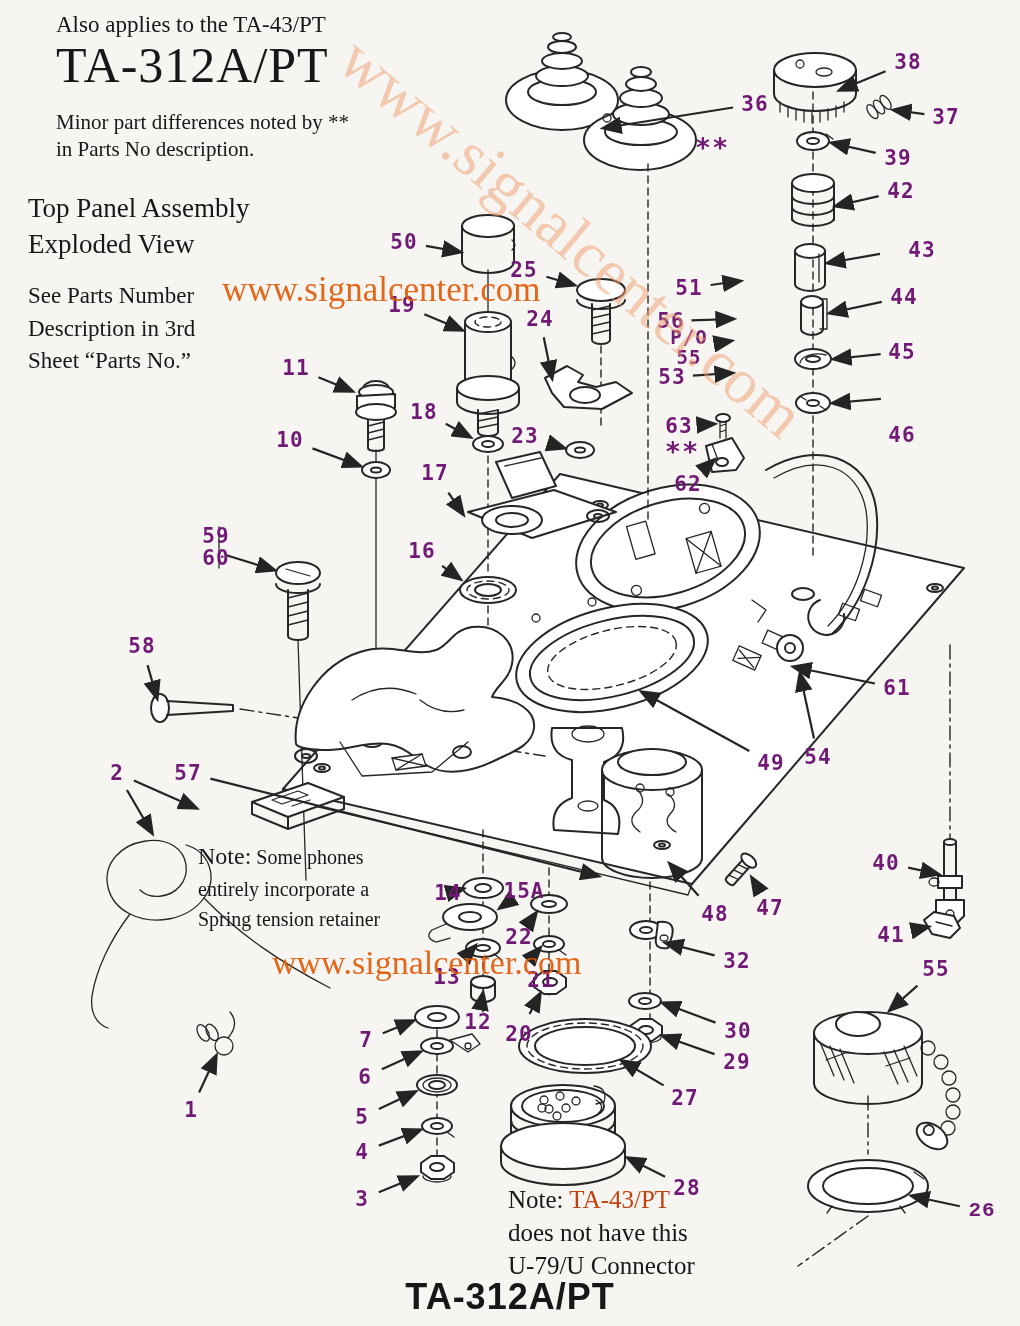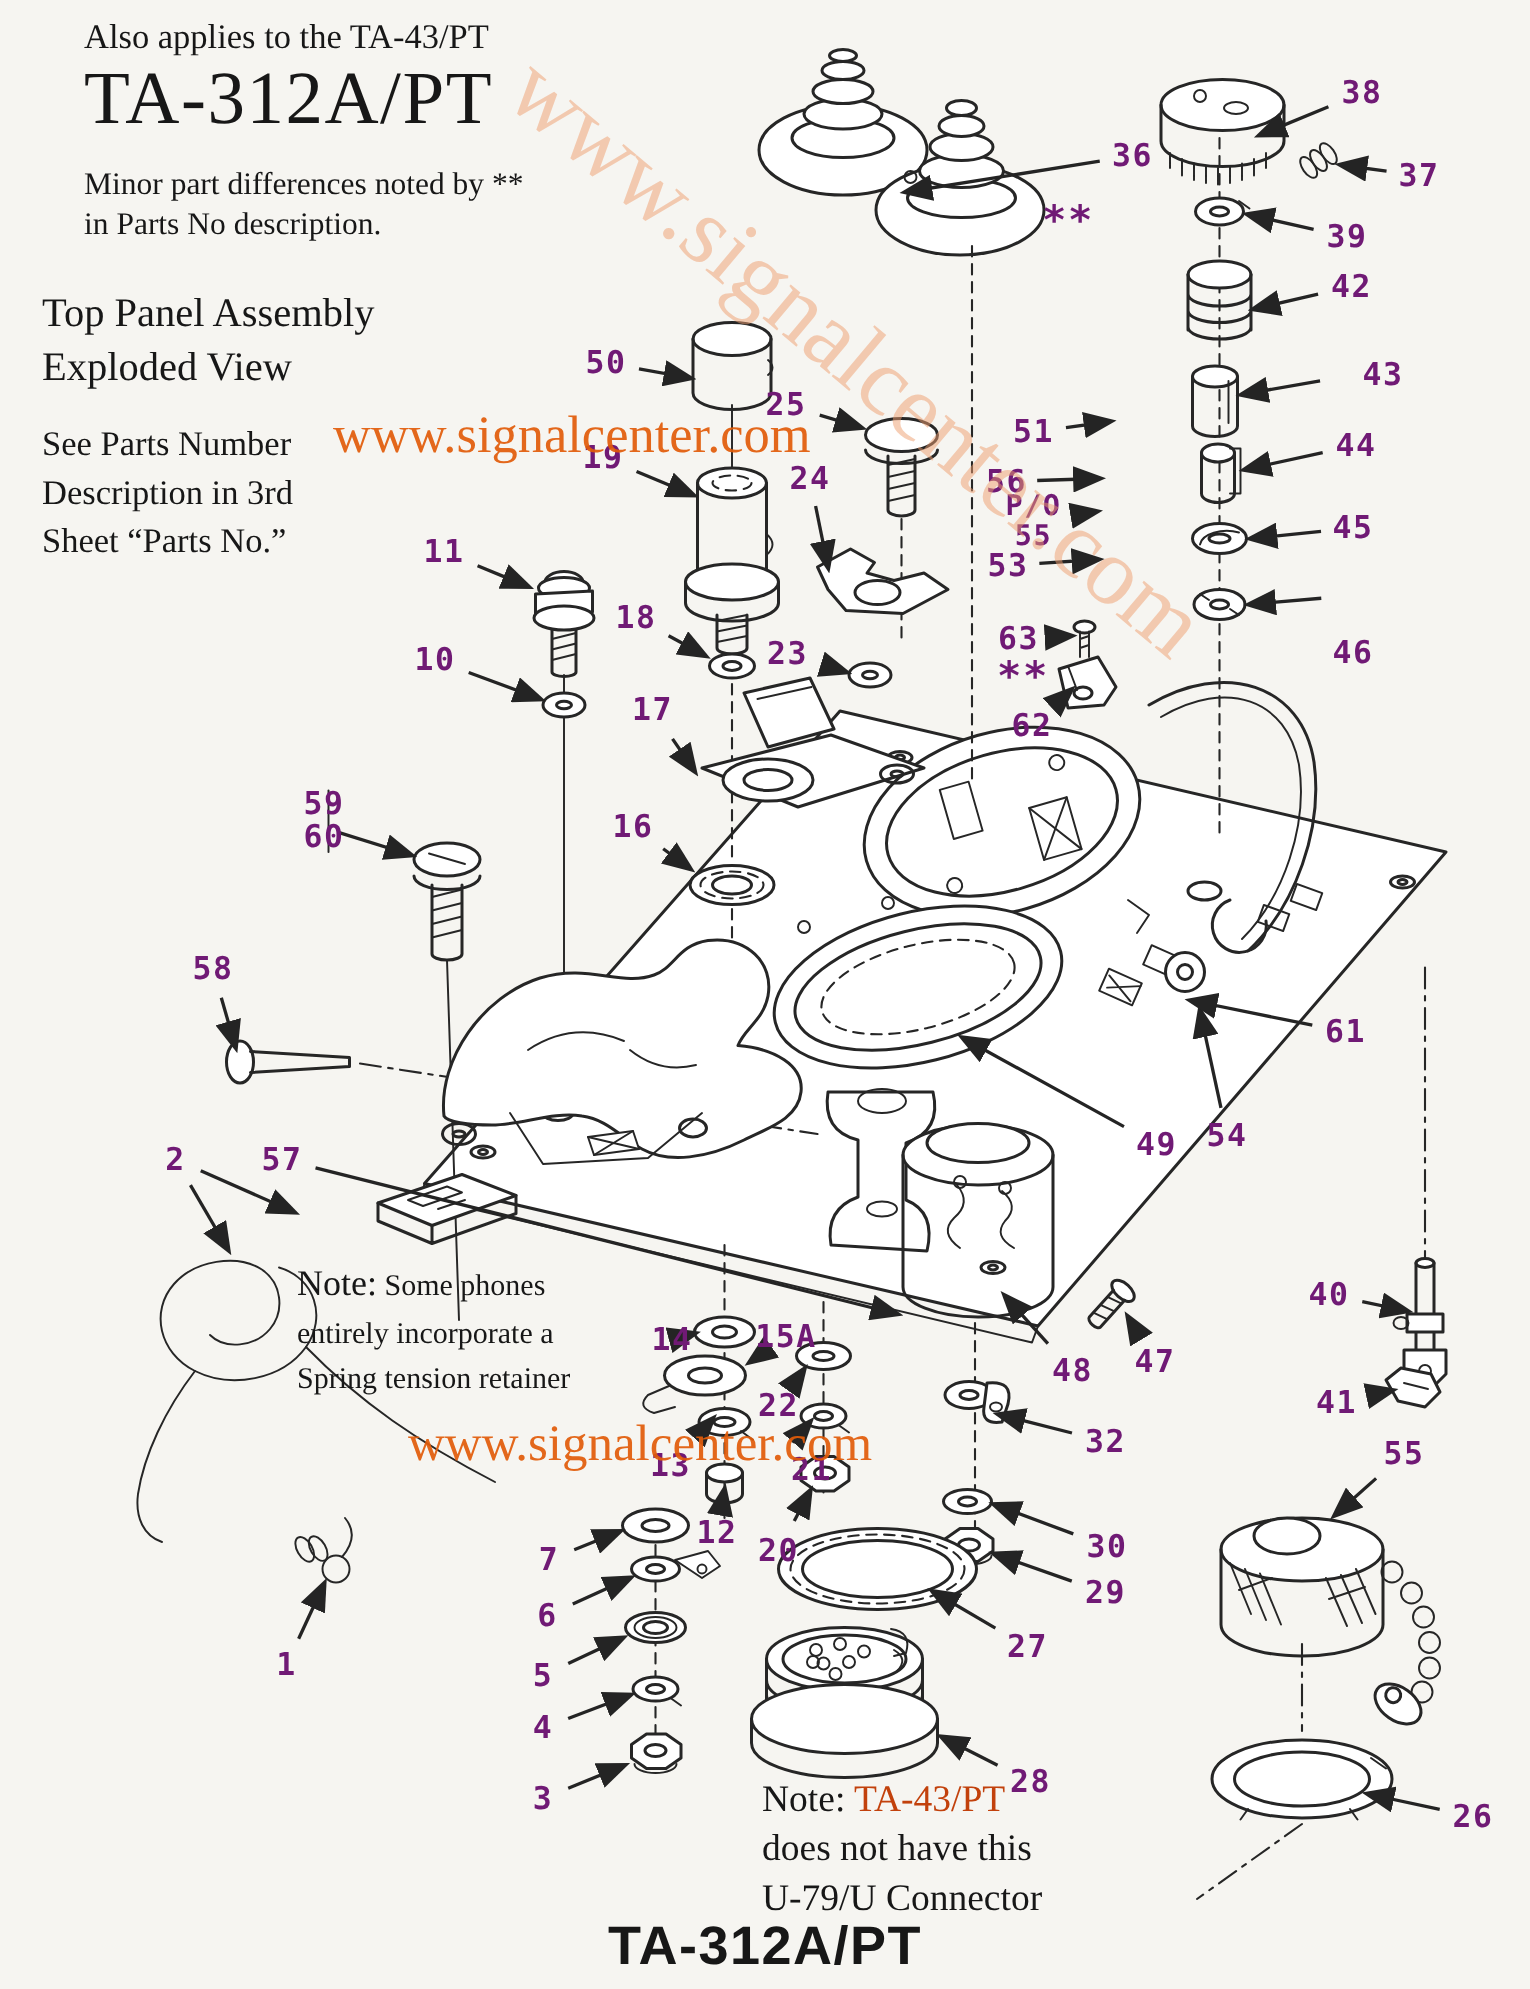--- a/index.html
+++ b/index.html
@@ -455,21 +455,21 @@
       <div class="part-label" style="left: 519px; top: 937px;">22</div>
       <div class="part-label" style="left: 447px; top: 977px;">13</div>
       <div class="part-label" style="left: 512px; top: 980px; margin-left: 29px;">21</div>
       <div class="part-label" style="left: 478px; top: 1022px;">12</div>
       <div class="part-label" style="left: 519px; top: 1034px;">20</div>
       <div class="part-label" style="left: 737px; top: 961px;">32</div>
       <div class="part-label" style="left: 738px; top: 1031px;">30</div>
       <div class="part-label" style="left: 737px; top: 1062px;">29</div>
       <div class="part-label" style="left: 685px; top: 1098px;">27</div>
       <div class="part-label" style="left: 687px; top: 1188px;">28</div>
-      <div class="part-label" style="left: 982px; top: 1211px;">26</div>
+      <div class="part-label" style="left: 982px; top: 1211px; font-family: Liberation Mono, monospace;">26</div>
       <div class="part-label" style="left: 770px; top: 908px;">47</div>
       <div class="part-label" style="left: 715px; top: 914px;">48</div>
       <div class="part-label" style="left: 771px; top: 763px;">49</div>
       <div class="part-label" style="left: 818px; top: 757px;">54</div>
       <div class="part-label" style="left: 897px; top: 688px;">61</div>
       <div class="part-label" style="left: 886px; top: 863px;">40</div>
       <div class="part-label" style="left: 891px; top: 935px;">41</div>
       <div class="part-label" style="left: 936px; top: 969px;">55</div>
     </div>
 

